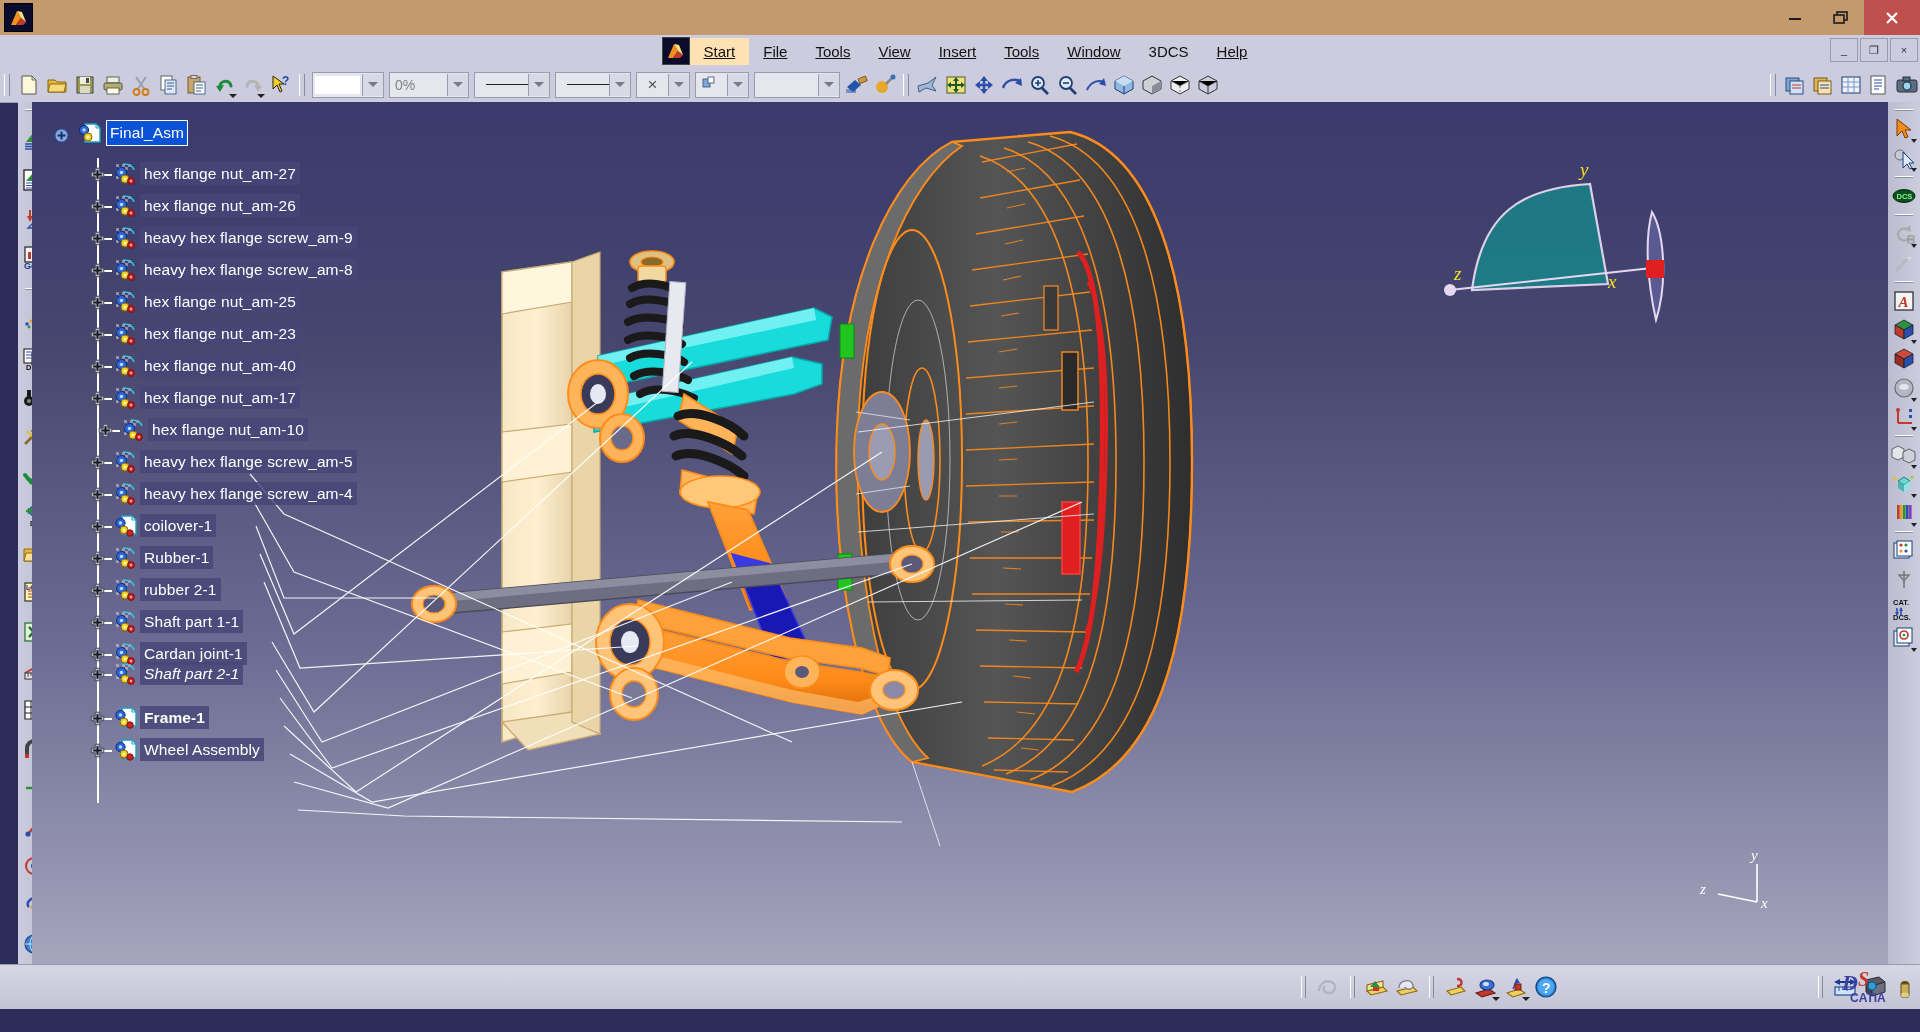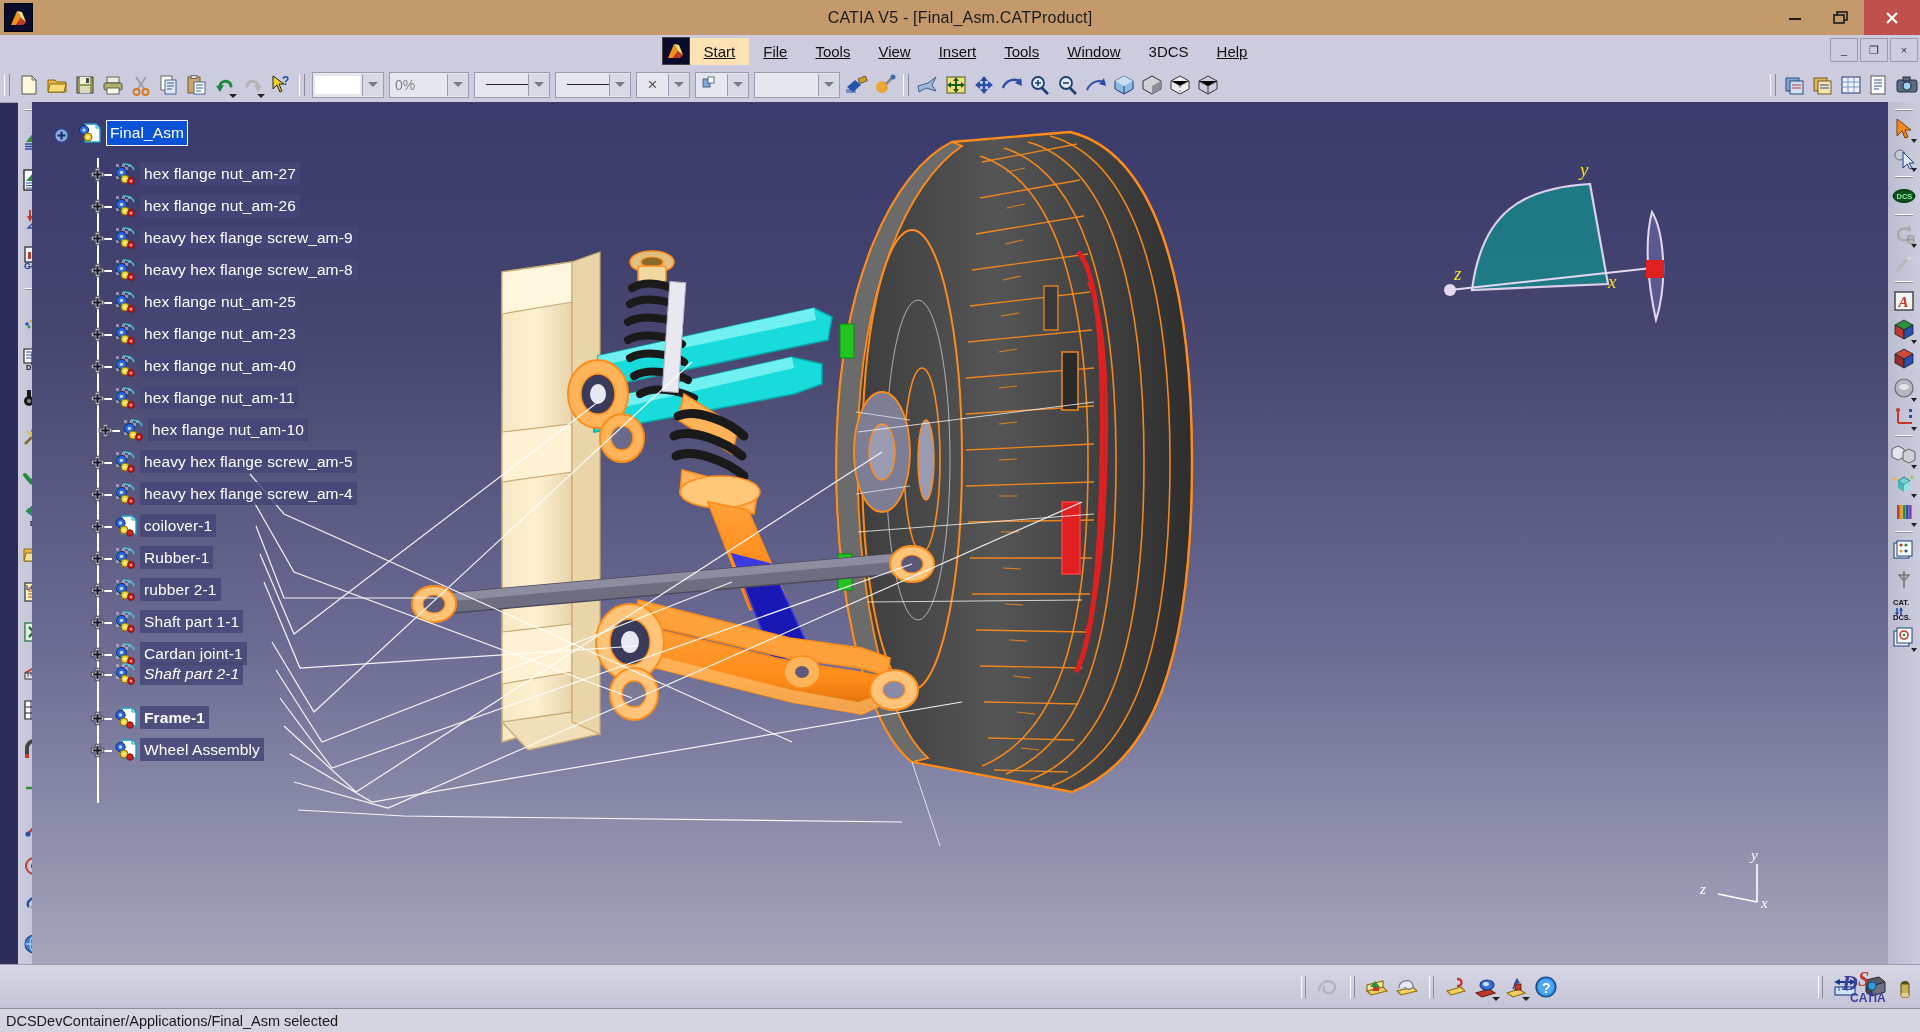--- a/index.html
+++ b/index.html
@@ -159,21 +159,20 @@
 <div class="app">
 
   <div class="titlebar">
     <div class="app-icon">
       <svg class="catia-glyph" viewBox="0 0 20 18">
         <polygon points="2,16 8,2 12,9 7,16" fill="#f0901e"></polygon>
         <polygon points="7,16 12,9 17,13 14,16" fill="#c0392b"></polygon>
         <polygon points="8,2 12,9 17,13 13,3" fill="#f5e07a"></polygon>
       </svg>
     </div>
-    <div class="title-text">CATIA V5 - [Final_Asm.CATProduct]</div>
     <div class="win-btns">
       <div class="win-btn">
         <svg width="16" height="16">
             <rect x="2" y="8" width="12" height="2" fill="#1b1b1b"></rect>
           </svg>
       </div>
       <div class="win-btn">
         <svg width="18" height="16">
           <rect x="5" y="2" width="10" height="8" fill="none" stroke="#1b1b1b" stroke-width="1.6"></rect>
           <rect x="2" y="5" width="10" height="8" fill="#c49a6c" stroke="#1b1b1b" stroke-width="1.6"></rect>
@@ -1234,21 +1233,21 @@
                   <rect x="2" y="13" width="3" height="3" fill="#cfcfd8"></rect>
       </g>
       <path d="M9 1 C15 1 19 3 20 7" fill="none" stroke="#35c8e0" stroke-width="1.6"></path>
       <circle cx="7.5" cy="9.5" r="5" fill="#2b66d8" stroke="#0a2a7a" stroke-width="1"></circle>
       <circle cx="7.5" cy="9.5" r="1.8" fill="#bcd4fa"></circle>
       <circle cx="11" cy="16" r="4" fill="#f0d020" stroke="#8a6a10" stroke-width="1"></circle>
       <circle cx="11" cy="16" r="1.5" fill="#fff6c0"></circle>
       <circle cx="17" cy="18" r="3.4" fill="#d02020" stroke="#7a1010" stroke-width="1"></circle>
       <circle cx="17" cy="18" r="1.2" fill="#f8b0b0"></circle>
     </svg></div>
-            <div class="tlabel">hex flange nut_am-11</div>
+            <div class="tlabel">hex flange nut_am-17</div>
           </div>
           <div class="tree-row" style="position: absolute; left: 58px; top: 296px; width: 300px; text-decoration: underline;">
             <div class="hline"></div>
             <div class="expander"><svg width="15" height="15" viewBox="0 0 15 15">
       <path d="M5.2 1.2h4.6v4h4v4.6h-4v4H5.2v-4h-4V5.2h4z" fill="#b8b8c4" stroke="#4a4a58" stroke-width="1"></path>
       <path d="M3.2 7.5h8.6 M7.5 3.2v8.6" stroke="#18182a" stroke-width="2"></path>
     </svg></div>
             <div class="ticon"><svg width="24" height="24" viewBox="0 0 24 24">
       <rect x="2" y="1" width="21" height="21" fill="none"></rect>
       <g opacity=".55">
@@ -1607,17 +1606,14 @@
       </svg>
     </div>
 
     <svg class="ds-logo" viewBox="0 0 78 38">
       <text x="10" y="22" font-size="22" font-weight="bold" font-style="italic" fill="#3b3fa0" font-family="Liberation Serif, serif">D</text>
       <text x="26" y="18" font-size="20" font-weight="bold" font-style="italic" fill="#c0392b" font-family="Liberation Serif, serif">S</text>
       <text x="18" y="34" font-size="12" font-weight="bold" fill="#3b3fa0" font-family="Liberation Sans, sans-serif">CATIA</text>
     </svg>
   </div>
 
-  <div class="statusbar">
-    <div class="stext">DCSDevContainer/Applications/Final_Asm selected</div>
-  </div>
 
 </div>
 
 </body></html>

